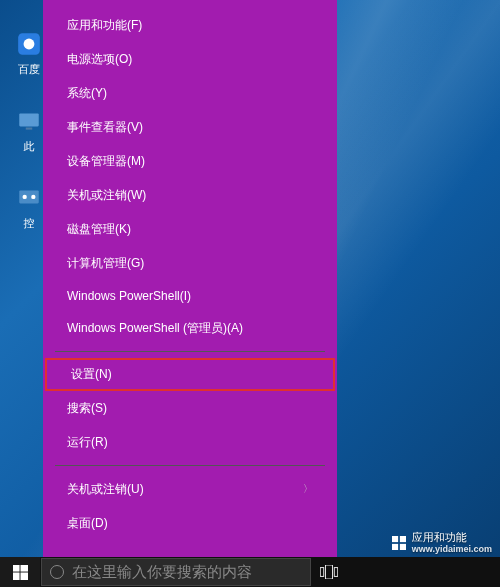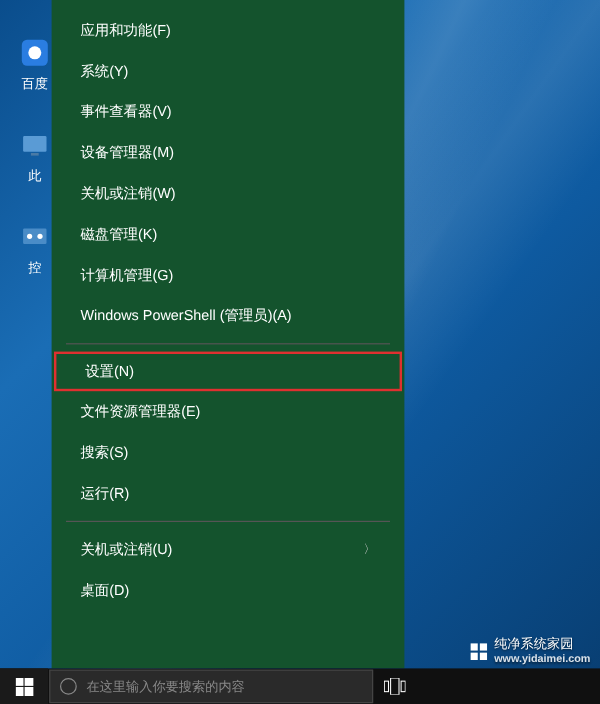--- a/index.html
+++ b/index.html
@@ -41,21 +41,21 @@
       display: flex;
       align-items: center;
       justify-content: center;
     }
     .context-menu {
       position: absolute;
       left: 43px;
       top: 0;
       width: 294px;
       height: 557px;
-      background: #14532d;
+      background: #a21caf;
       color: #fff;
       font-size: 12px;
       padding-top: 8px;
     }
     .menu-item {
       padding: 8.5px 24px;
       cursor: default;
       display: flex;
       align-items: center;
       justify-content: space-between;
@@ -96,21 +96,21 @@
     .start-btn svg { width: 15px; height: 15px; }
     .search-box {
       flex: 0 0 auto;
       width: 270px;
       height: 28px;
       background: #2a2a2a;
       display: flex;
       align-items: center;
       padding: 0 8px;
       color: #888;
-      font-size: 11px;
+      font-size: 15px;
       gap: 8px;
       margin-left: 1px;
       border: 1px solid #444;
     }
     .cortana-ring {
       width: 14px; height: 14px;
       border: 1.5px solid #888;
       border-radius: 50%;
     }
     .taskview {
@@ -179,46 +179,49 @@
     </div>
     <span>控</span>
   </div>
 </div>
 
 <div class="context-menu">
   <div class="menu-item">
       <span>应用和功能(F)</span>
     </div>
   <div class="menu-item">
+      <span>电源选项(O)</span>
+    </div>
+  <div class="menu-item">
       <span>系统(Y)</span>
     </div>
   <div class="menu-item">
       <span>事件查看器(V)</span>
     </div>
   <div class="menu-item">
       <span>设备管理器(M)</span>
     </div>
   <div class="menu-item">
       <span>关机或注销(W)</span>
     </div>
   <div class="menu-item">
       <span>磁盘管理(K)</span>
     </div>
   <div class="menu-item">
       <span>计算机管理(G)</span>
+    </div>
+  <div class="menu-item">
+      <span>Windows PowerShell(I)</span>
     </div>
   <div class="menu-item">
       <span>Windows PowerShell (管理员)(A)</span>
     </div>
   <div class="menu-sep"></div>
   <div class="menu-item highlight-box">
       <span>设置(N)</span>
-    </div>
-  <div class="menu-item">
-      <span>文件资源管理器(E)</span>
     </div>
   <div class="menu-item">
       <span>搜索(S)</span>
     </div>
   <div class="menu-item">
       <span>运行(R)</span>
     </div>
   <div class="menu-sep"></div>
   <div class="menu-item">
     <span>关机或注销(U)</span>
@@ -232,21 +235,21 @@
 <div class="watermark">
   <div class="wlogo">
     <svg viewBox="0 0 16 16" width="14" height="14">
       <rect x="0" y="0" width="7" height="7" fill="#fff"></rect>
       <rect x="9" y="0" width="7" height="7" fill="#fff"></rect>
       <rect x="0" y="9" width="7" height="7" fill="#fff"></rect>
       <rect x="9" y="9" width="7" height="7" fill="#fff"></rect>
     </svg>
   </div>
   <div class="wtext">
-    <span>纯净系统家园</span>
+    <span>应用和功能</span>
     <span class="wurl">www.yidaimei.com</span>
   </div>
 </div>
 
 <div class="taskbar">
   <div class="start-btn">
     <svg viewBox="0 0 16 16">
       <rect x="0" y="0" width="7" height="7" fill="#fff"></rect>
       <rect x="8" y="0" width="8" height="7" fill="#fff"></rect>
       <rect x="0" y="8" width="7" height="8" fill="#fff"></rect>

